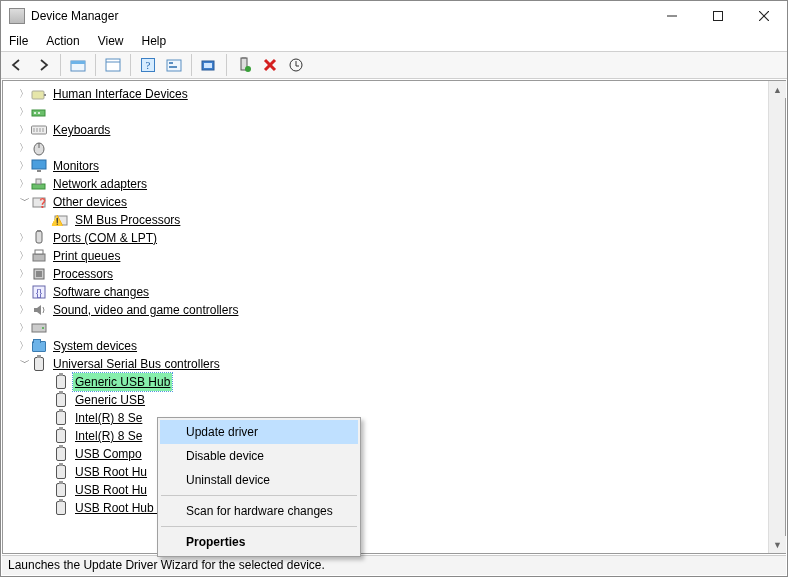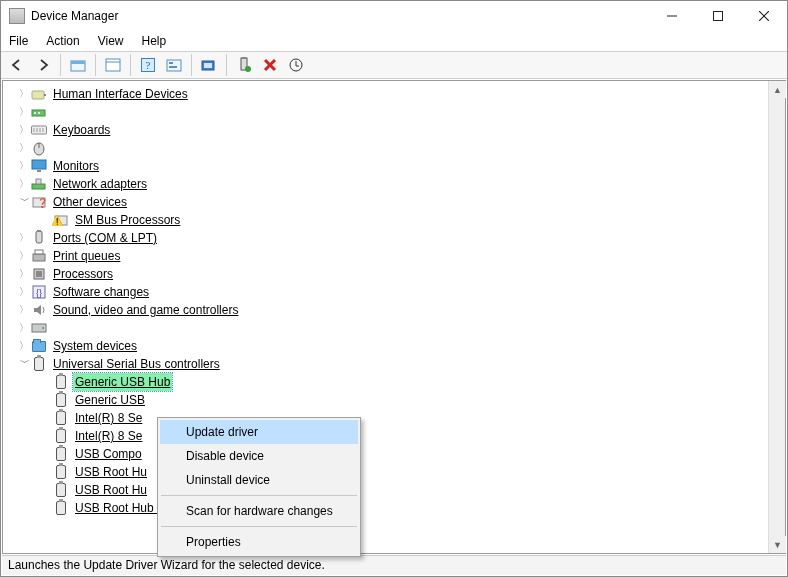--- a/index.html
+++ b/index.html
@@ -148,21 +148,21 @@
     padding: 2px;
     z-index: 50;
     margin-top: 28px;
   }
   .cm-item {
     padding: 5px 10px 5px 26px;
     font-size: 12px;
   }
   .cm-item.highlight { background: #bfe0ff; }
   .cm-sep { height:1px; background:#c8c8c8; margin: 3px 1px; }
-  .cm-item.bold { font-weight: normal; }
+  .cm-item.bold { font-weight: bold; }
   
   .statusbar {
     position: absolute;
     left: 1px; right: 1px; bottom: 1px;
     height: 20px;
     font-size: 12px;
     padding: 2px 6px;
     background: #f4f4f4;
     border-top: 1px solid #ccc;
   }

